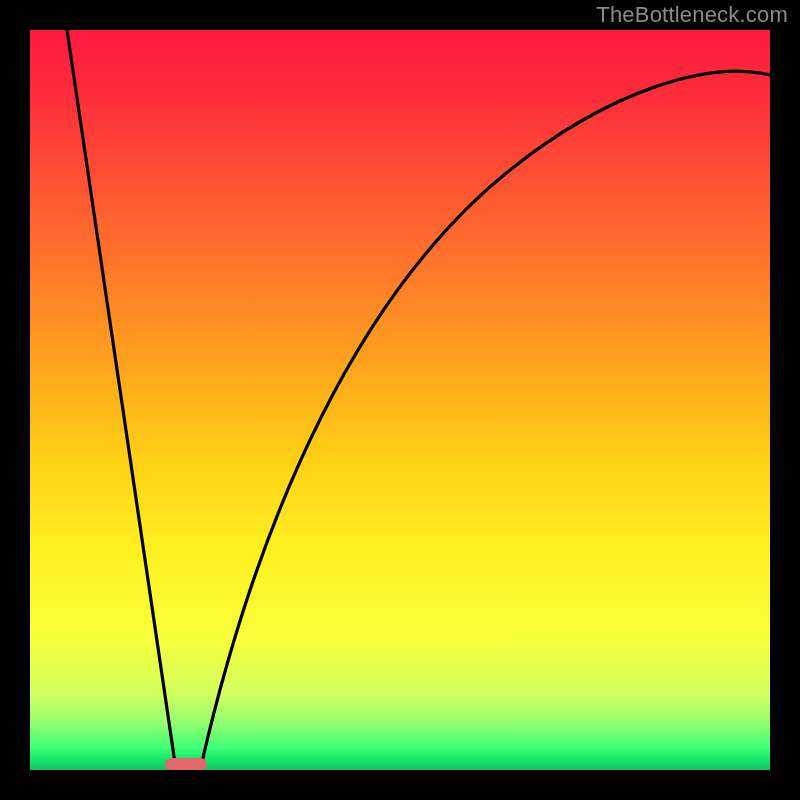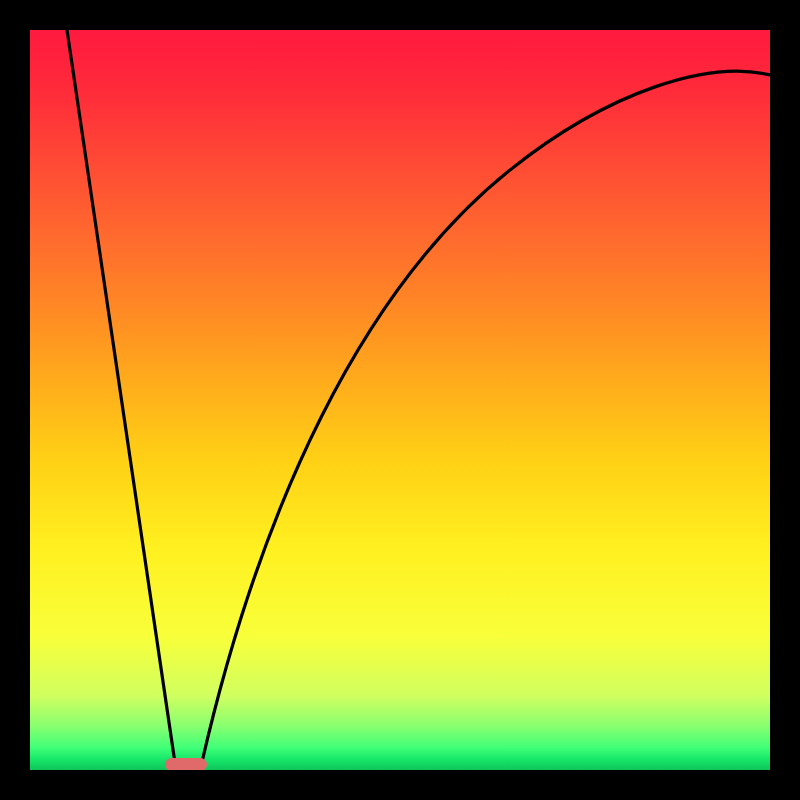--- a/index.html
+++ b/index.html
@@ -57,20 +57,21 @@
     font-size: 22px;
     letter-spacing: 0.2px;
     user-select: none;
     font-weight: 500;
   }
 </style>
 </head>
 <body>
 
 <div class="frame">
+  <div class="watermark">TheBottleneck.com</div>
   <div class="plot">
     <svg class="curve-layer" viewBox="0 0 740 740" preserveAspectRatio="none">
       <path d="M 37 0
                L 145 733
                M 172 732
                C 230 480, 330 260, 480 140
                C 580 60, 680 30, 740 45" stroke="#000000" stroke-width="3.2" fill="none" stroke-linecap="round"></path>
       <rect x="135" y="728" width="42" height="13" rx="6.5" ry="6.5" fill="#e06a6a"></rect>
     </svg>
   </div>

